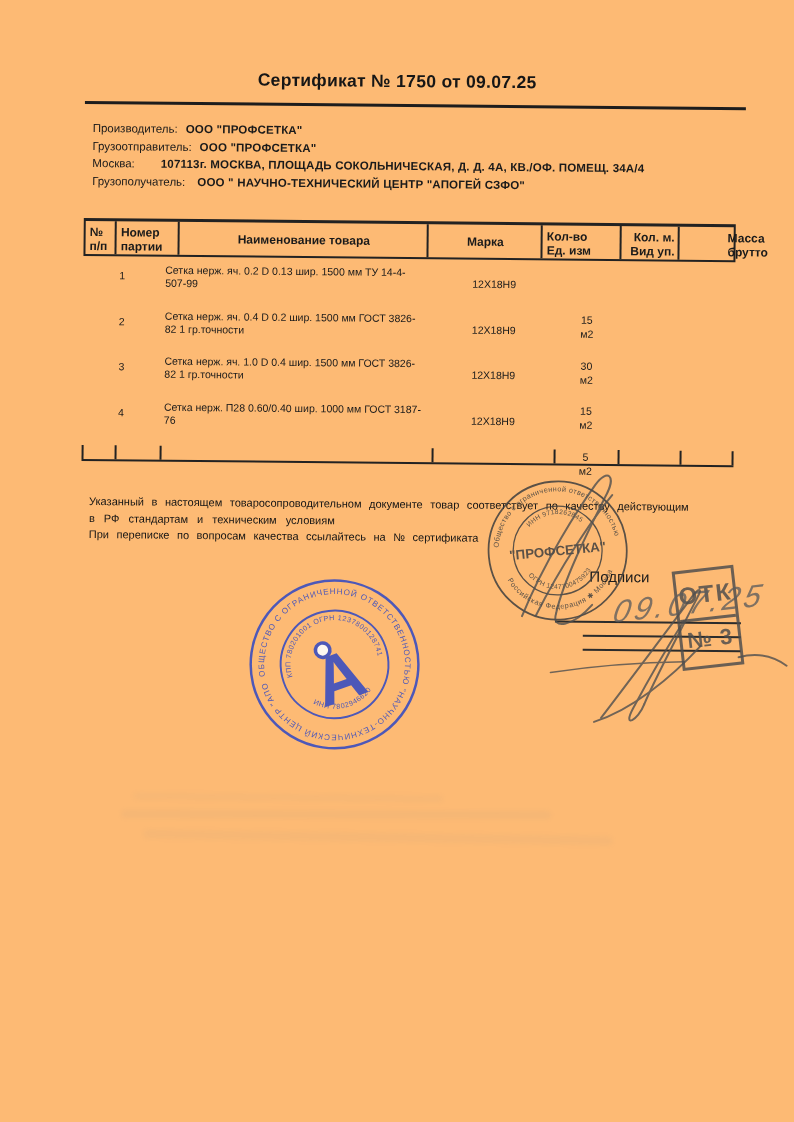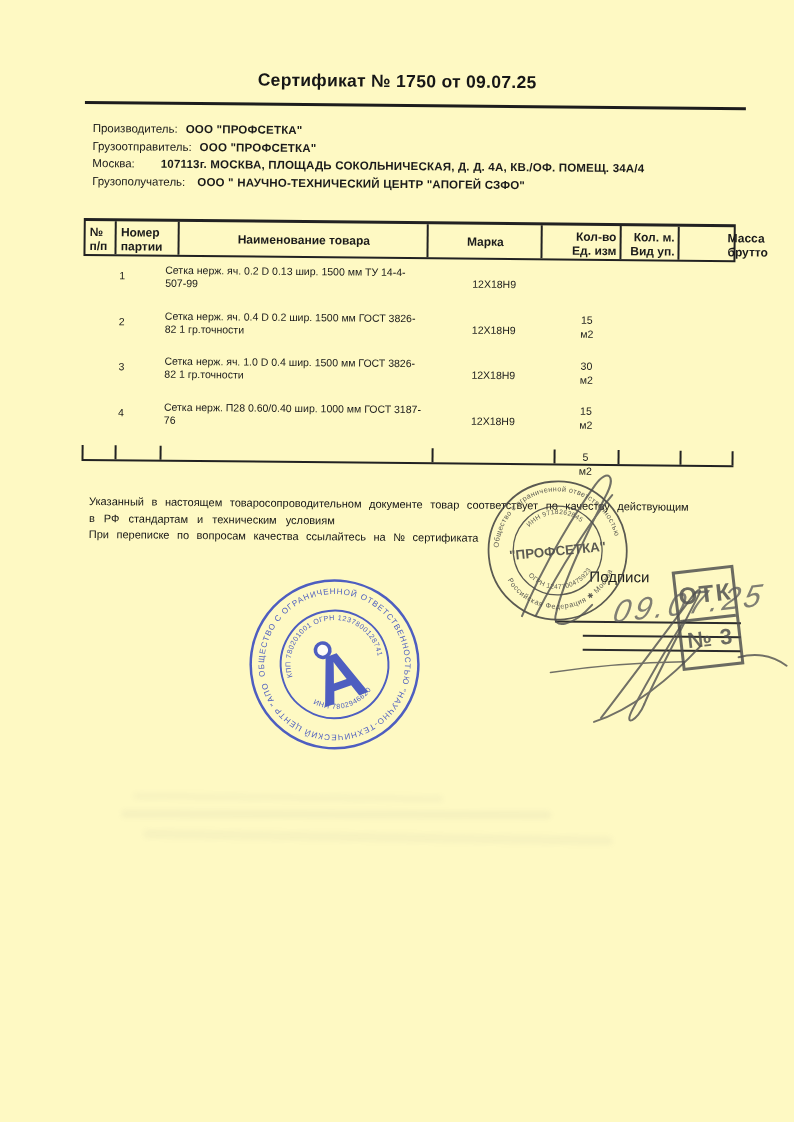--- a/index.html
+++ b/index.html
@@ -1,19 +1,19 @@
 <!DOCTYPE html>
 <html style="--stamp-blue: #3b4ec0; --stamp-ink: #3f3f3f; --text-ink: #1a1a1a;"><head>
 <meta charset="utf-8">
 <style>
   html,body { margin:0; padding:0; background:#e8e8e8; }
   * { box-sizing:border-box; }
   .sheet {
     position:relative; width:794px; height:1122px; margin:0 auto;
-    background:#fef9c3; overflow:hidden;
+    background:#fdba74; overflow:hidden;
     font-family:"Liberation Sans", sans-serif; color:#1a1a1a;
   }
   .skew { position:absolute; inset:0; transform:rotate(0.55deg); transform-origin:90px 95px; }
 
   .title {
     position:absolute; top:68px; left:0; width:794px; text-align:center;
     font-size:17.5px; font-weight:bold; letter-spacing:.3px; color:#161616;
   }
   .rule { position:absolute; top:101px; left:85px; width:661px; height:3px; background:#1d1d1d; }
 
@@ -23,21 +23,21 @@
   .info-row.addr .info-value { margin-left:26px; }
   .info-row.consignee .info-value { margin-left:12px; }
 
   .goods-table { position:absolute; top:218px; left:85px; width:652px; }
   .thead { display:flex; border:2px solid #222; border-top-width:3px; height:38px;
            font-weight:bold; font-size:12px; line-height:14px; }
   .th { border-right:2px solid #222; padding:4px 3px 0 4px; }
   .th:last-child { border-right:none;padding-left:48px; }
   .th.c3,.th.c4 { display:flex; align-items:center; justify-content:center; text-align:center; padding-top:0; }
   .c1{width:33px;} .c2{width:67px;} .c3{width:272px;} .c4{width:122px;}
-  .c5{width:84px;text-align:right;} .c6{width:62px;text-align:right;} .c7{width:54px;}
+  .c5{width:84px;} .c6{width:62px;text-align:right;} .c7{width:54px;}
   .thead .c3{width:268px;} 
 
   .tbody { padding-top:7px; font-size:10.5px; line-height:13px; }
   .trow { display:flex; height:45.5px; align-items:flex-start; }
   .td-num { width:78px; text-align:center; padding-top:6px; }
   .td-name { width:272px; padding:0 8px 0 4px; }
   .td-mark { width:122px; text-align:center; padding-top:11px; }
   .td-qty { width:64px; text-align:center; padding-top:1px; line-height:14px;margin-top:44px; }
   .td-pack { width:62px; } .td-gross { width:54px; }
 

